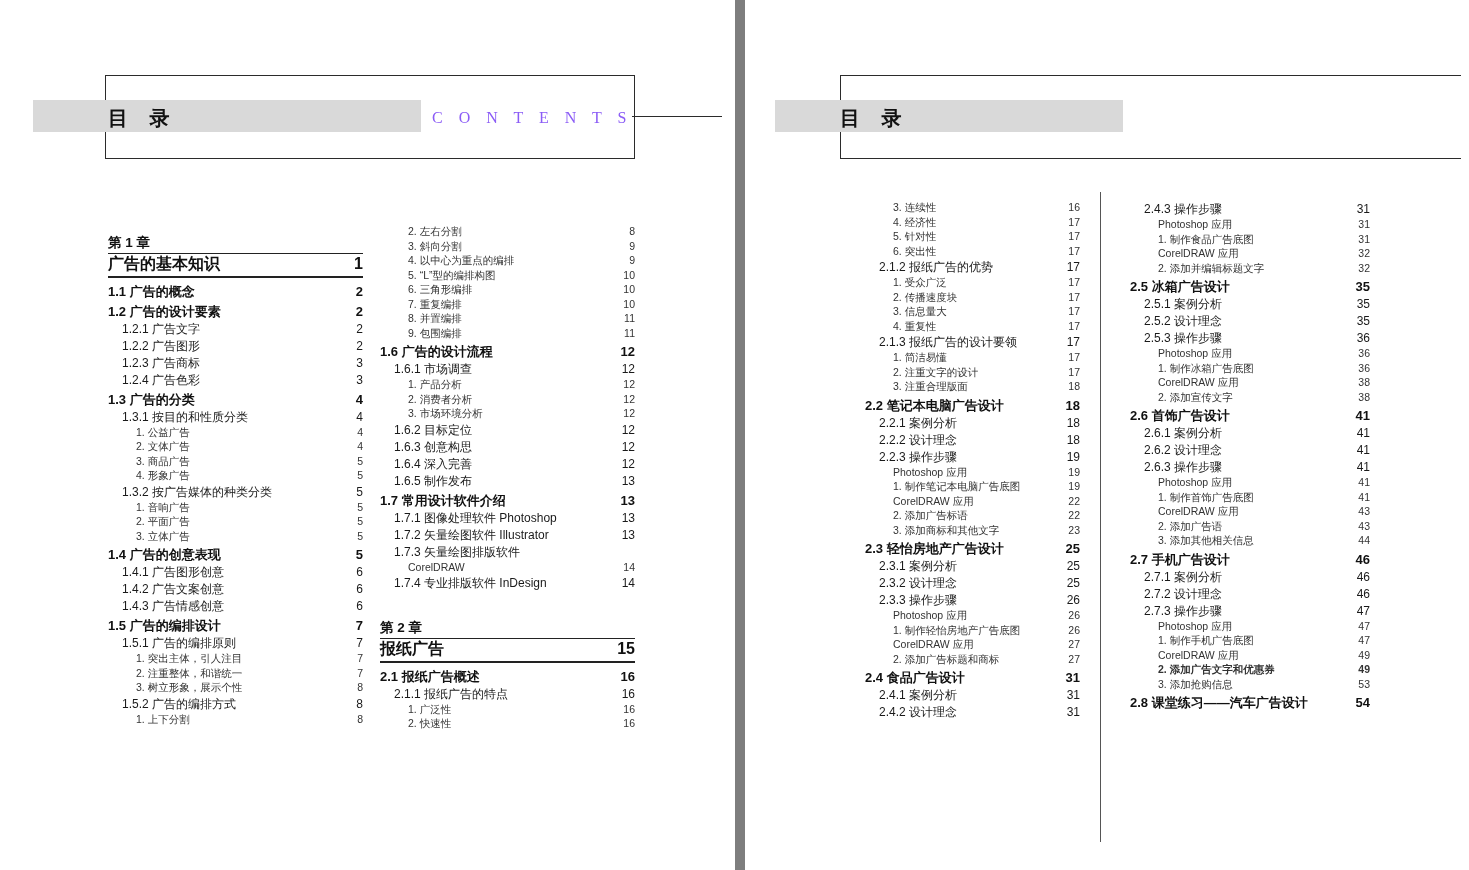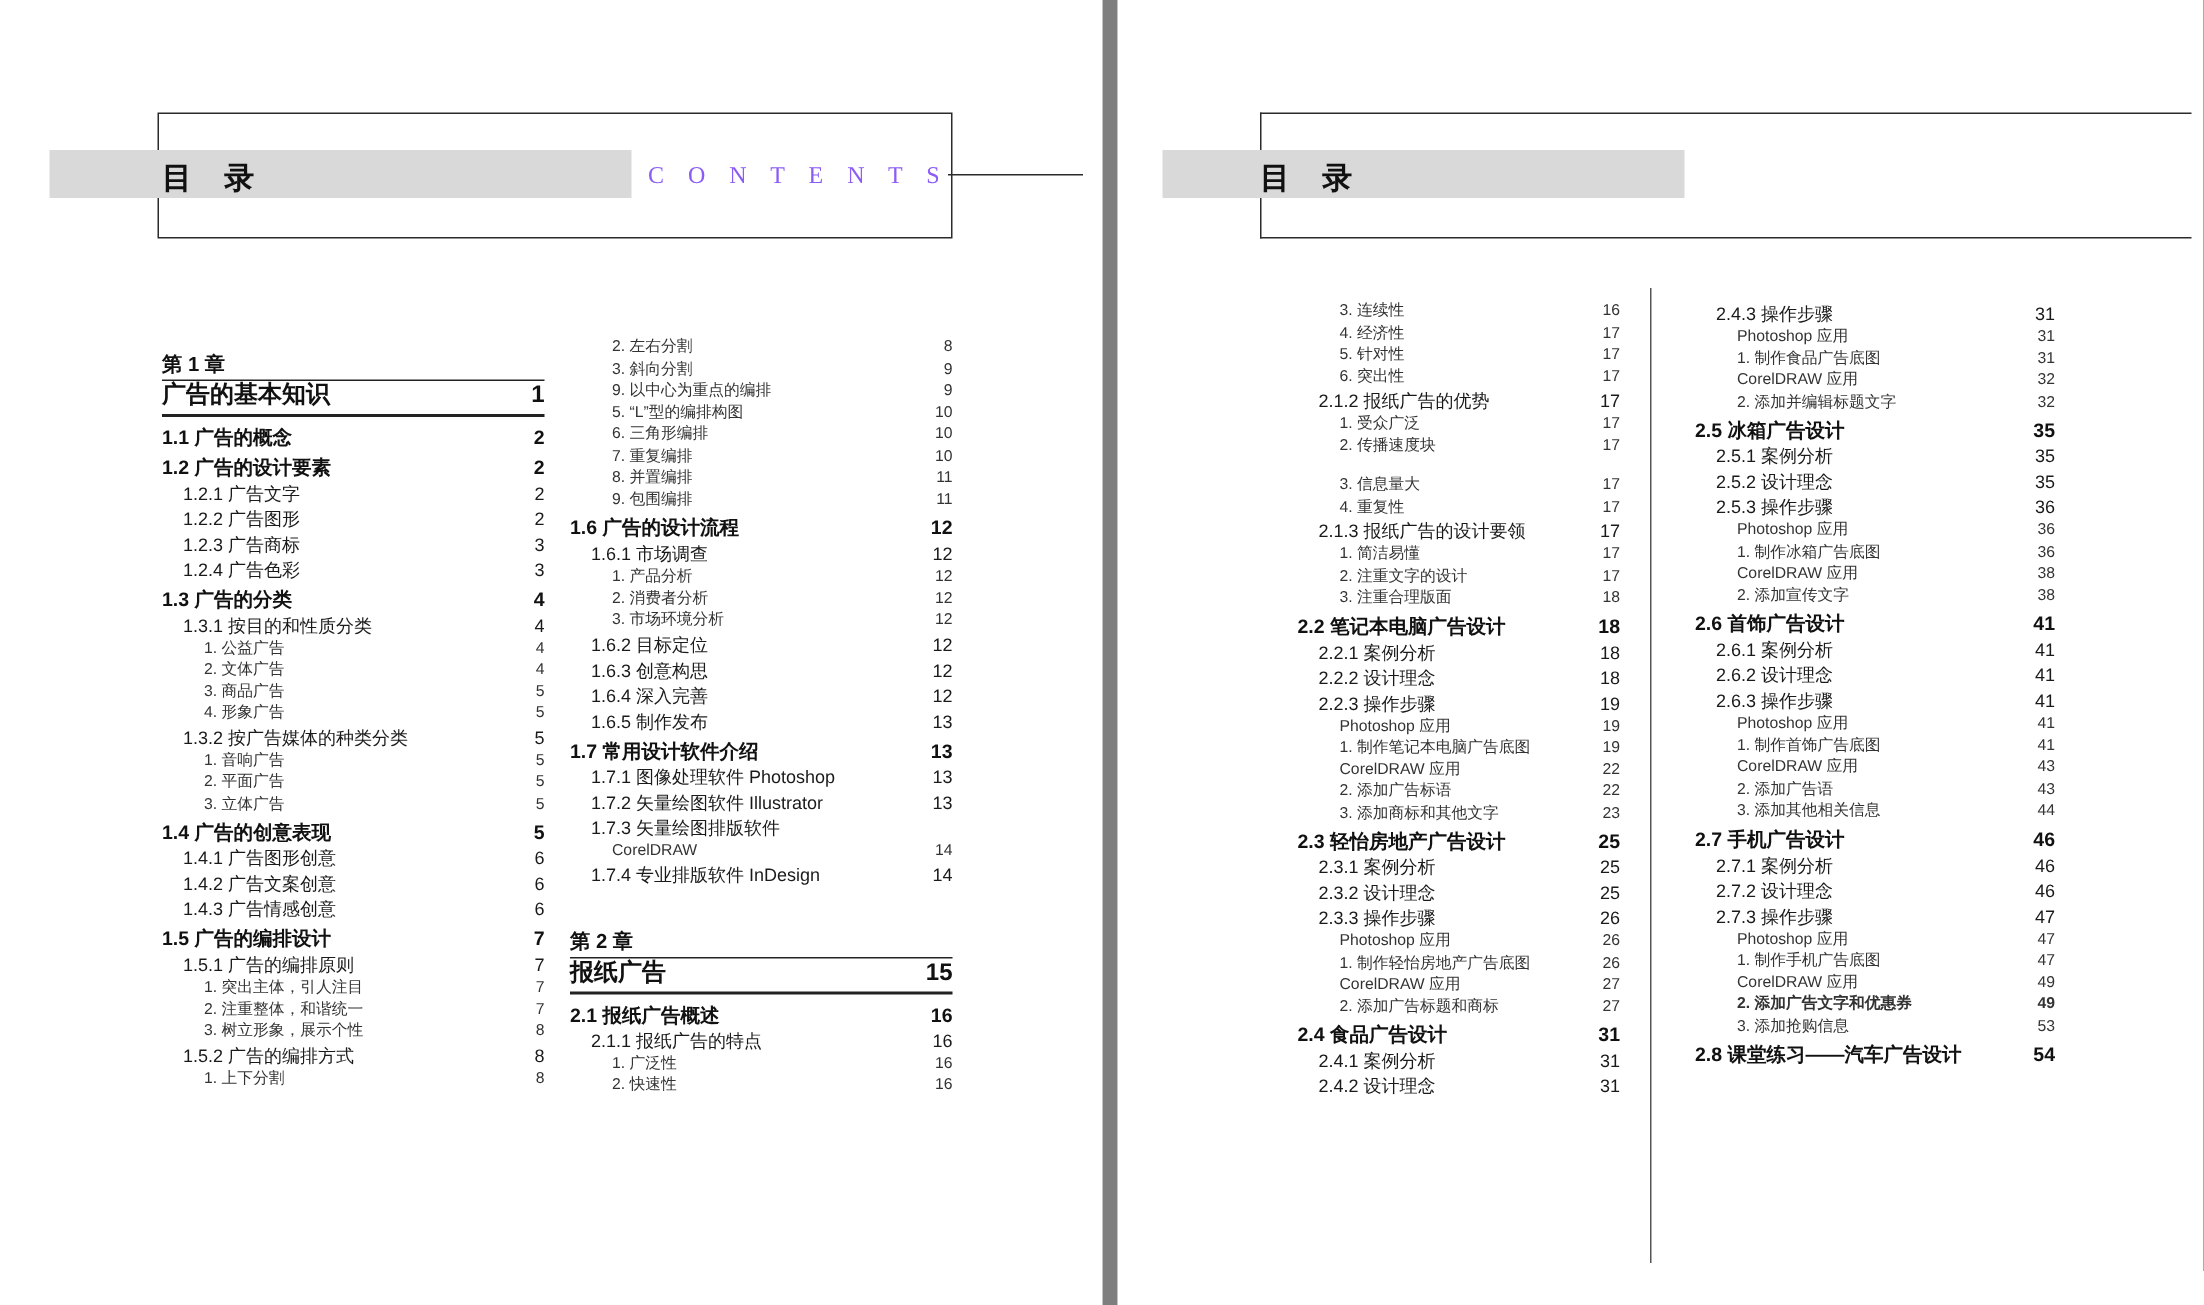--- a/index.html
+++ b/index.html
@@ -184,21 +184,21 @@
     <div class="col" id="L-B" style="left:380px;top:222px;width:255px;">
         <div class="row lvl3 indent2" style="margin-top: 4px;">
           <span class="txt">2. 左右分割</span>
           <span class="pg">8</span>
         </div>
         <div class="row lvl3 indent2" style="margin-top: 4px;">
           <span class="txt">3. 斜向分割</span>
           <span class="pg">9</span>
         </div>
         <div class="row lvl3 indent2" style="margin-top: 4px;">
-          <span class="txt">9. 以中心为重点的编排</span>
+          <span class="txt">4. 以中心为重点的编排</span>
           <span class="pg">9</span>
         </div>
         <div class="row lvl3 indent2" style="margin-top: 4px;">
           <span class="txt">5. “L”型的编排构图</span>
           <span class="pg">10</span>
         </div>
         <div class="row lvl3 indent2" style="margin-top: 4px;">
           <span class="txt">6. 三角形编排</span>
           <span class="pg">10</span>
         </div>
@@ -337,21 +337,21 @@
           <span class="pg">17</span>
         </div>
         <div class="row lvl3 indent2" style="margin-top: 4px;">
           <span class="txt">1. 受众广泛</span>
           <span class="pg">17</span>
         </div>
         <div class="row lvl3 indent2" style="margin-top: 4px;">
           <span class="txt">2. 传播速度块</span>
           <span class="pg">17</span>
         </div>
-        <div class="row lvl3 indent2" style="margin-top: 16px;">
+        <div class="row lvl3 indent2" style="margin-top: 4px;">
           <span class="txt">3. 信息量大</span>
           <span class="pg">17</span>
         </div>
         <div class="row lvl3 indent2" style="margin-top: 4px;">
           <span class="txt">4. 重复性</span>
           <span class="pg">17</span>
         </div>
         <div class="row lvl2 indent1" style="margin-top: 5px;">
           <span class="txt">2.1.3   报纸广告的设计要领</span>
           <span class="pg">17</span>

